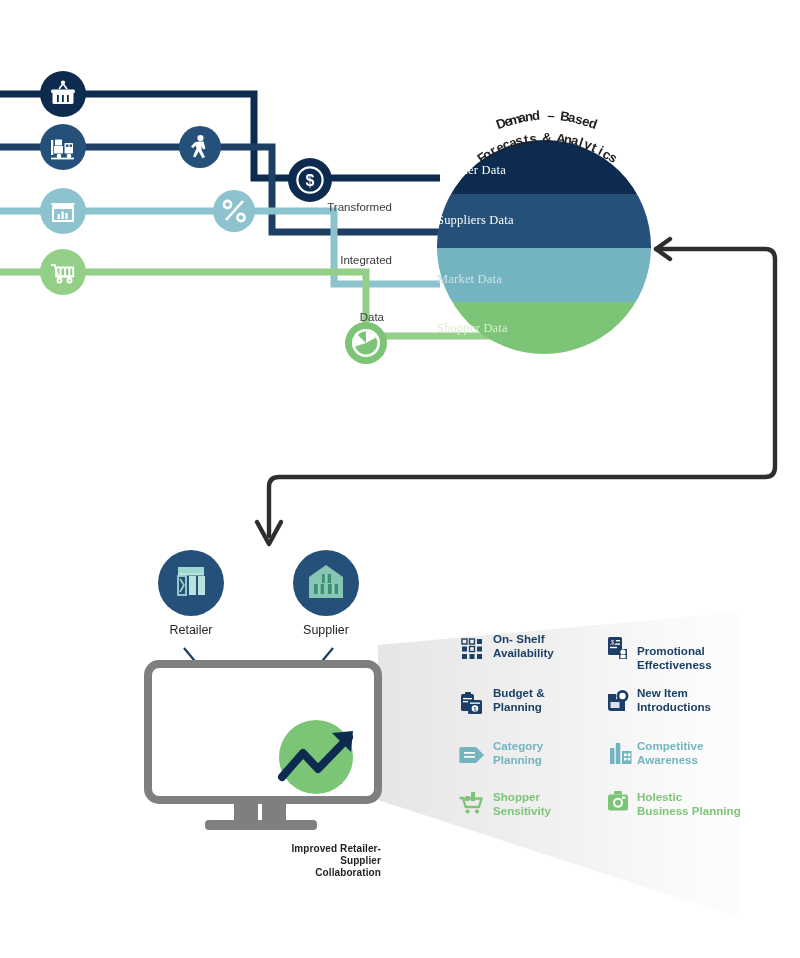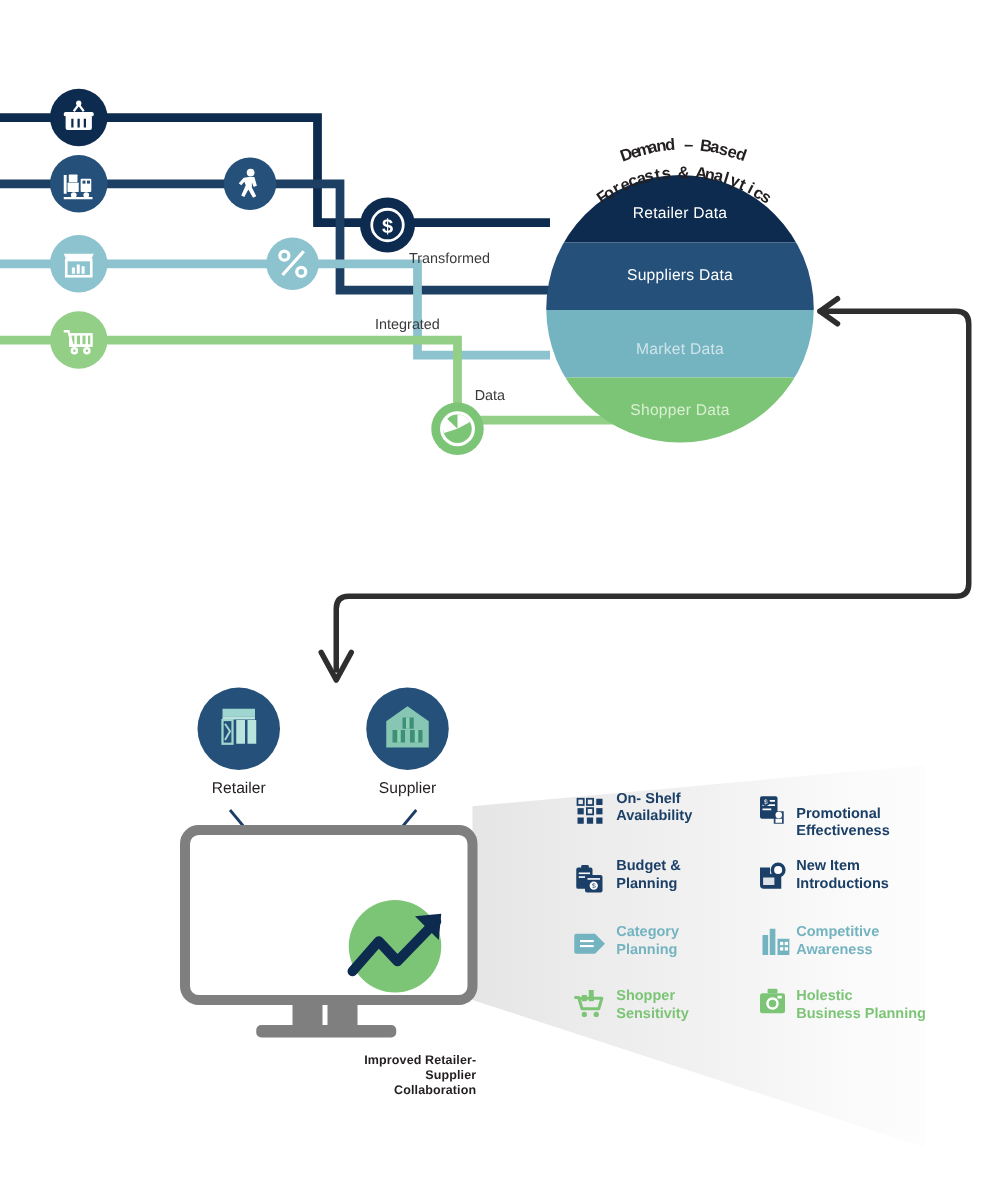--- a/index.html
+++ b/index.html
@@ -6,22 +6,22 @@
   body{width:800px;height:958px;position:relative;overflow:hidden;
        font-family:"Liberation Sans",sans-serif;}
   #stage{position:absolute;left:0;top:0;width:800px;height:958px;}
   #svgroot{position:absolute;left:0;top:0;width:800px;height:958px;}
 
   .cap{position:absolute;text-align:center;font-weight:bold;color:#231f20;
        line-height:1.22;letter-spacing:.1px;}
   .flowlabel{position:absolute;font-size:11.5px;color:#3a3a3a;text-align:right;
              white-space:nowrap;}
 
-  .pielabel{position:absolute;width:100%;text-align:center;font-size:12.5px;
-            color:#ffffff;letter-spacing:.2px;}
+  .pielabel{position:absolute;width:100%;text-align:left;font-size:12.5px;
+            color:#ffffff;letter-spacing:.2px;font-family:Liberation Serif, serif;}
   .pielabel.dim{color:#cfe4ea;}
   .pielabel.dim2{color:#d9efd2;}
 
   .nodelabel{position:absolute;text-align:center;font-size:12.5px;
              font-weight:normal;color:#231f20;width:120px;}
 
   .featrow{position:absolute;display:flex;align-items:center;gap:9px;}
   .feattext{font-size:11.6px;font-weight:bold;line-height:1.18;white-space:pre-line;}
 
   .mon-title{position:absolute;font-size:14.5px;font-weight:bold;color:#231f20;
@@ -285,22 +285,22 @@
         <rect x="-1" y="3.6" width="20" height="16" rx="2"></rect>
         <circle cx="9" cy="11.8" r="5" fill="#ffffff"></circle>
         <circle cx="9" cy="11.8" r="3" fill="#7cc576"></circle>
         <rect x="13" y="5.6" width="3.4" height="2.2" fill="#ffffff"></rect>
       </g>
     </g>
   </svg>
 
 
   <div class="flowlabel" style="left:260px;top:201px;width:132px;">Transformed</div>
-  <div class="flowlabel" style="left:260px;top:254px;width:132px;text-align:center;">Integrated</div>
-  <div class="flowlabel" style="left:272px;top:311px;width:132px;">Data</div>
+  <div class="flowlabel" style="left:260px;top:254px;width:132px;">Integrated</div>
+  <div class="flowlabel" style="left:252px;top:311px;width:132px;">Data</div>
 
   <div style="position:absolute;left:437px;top:163px;width:214px;" class="pielabel">Retailer Data</div>
   <div style="position:absolute;left:437px;top:213px;width:214px;" class="pielabel">Suppliers Data</div>
   <div style="position:absolute;left:437px;top:272px;width:214px;" class="pielabel dim">Market Data</div>
   <div style="position:absolute;left:437px;top:321px;width:214px;" class="pielabel dim2">Shopper Data</div>
 
 
   <div class="nodelabel" style="left:131px;top:623px;">Retailer</div>
   <div class="nodelabel" style="left:266px;top:623px;">Supplier</div>
 

